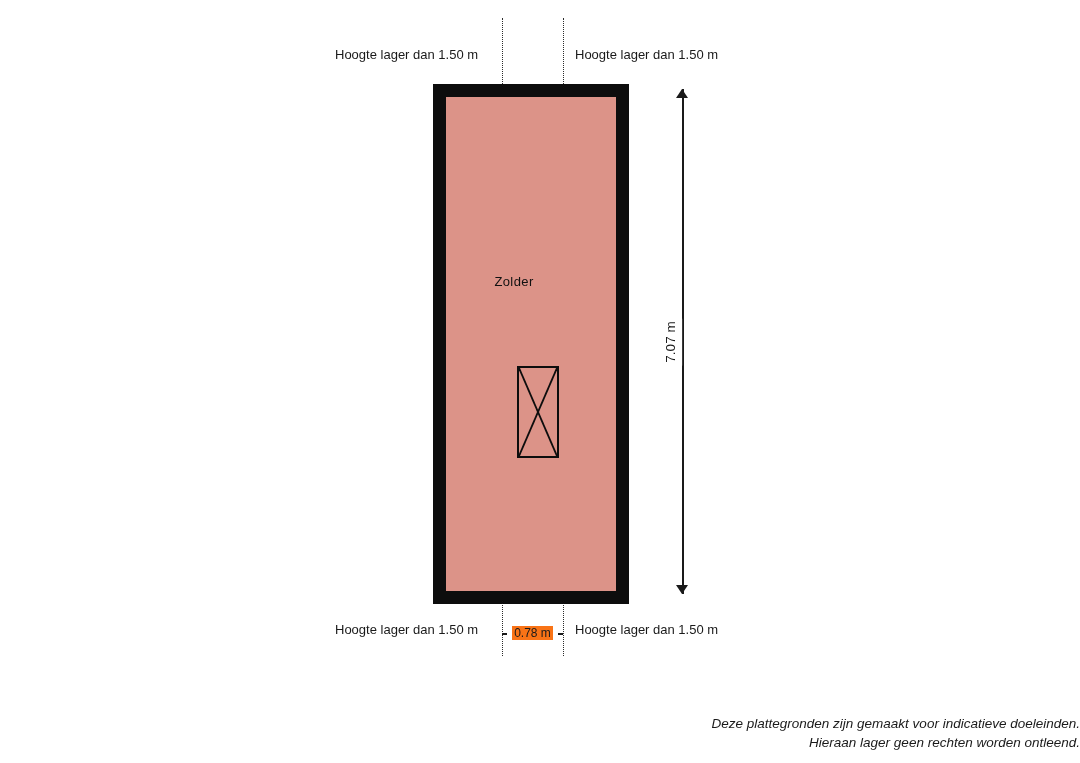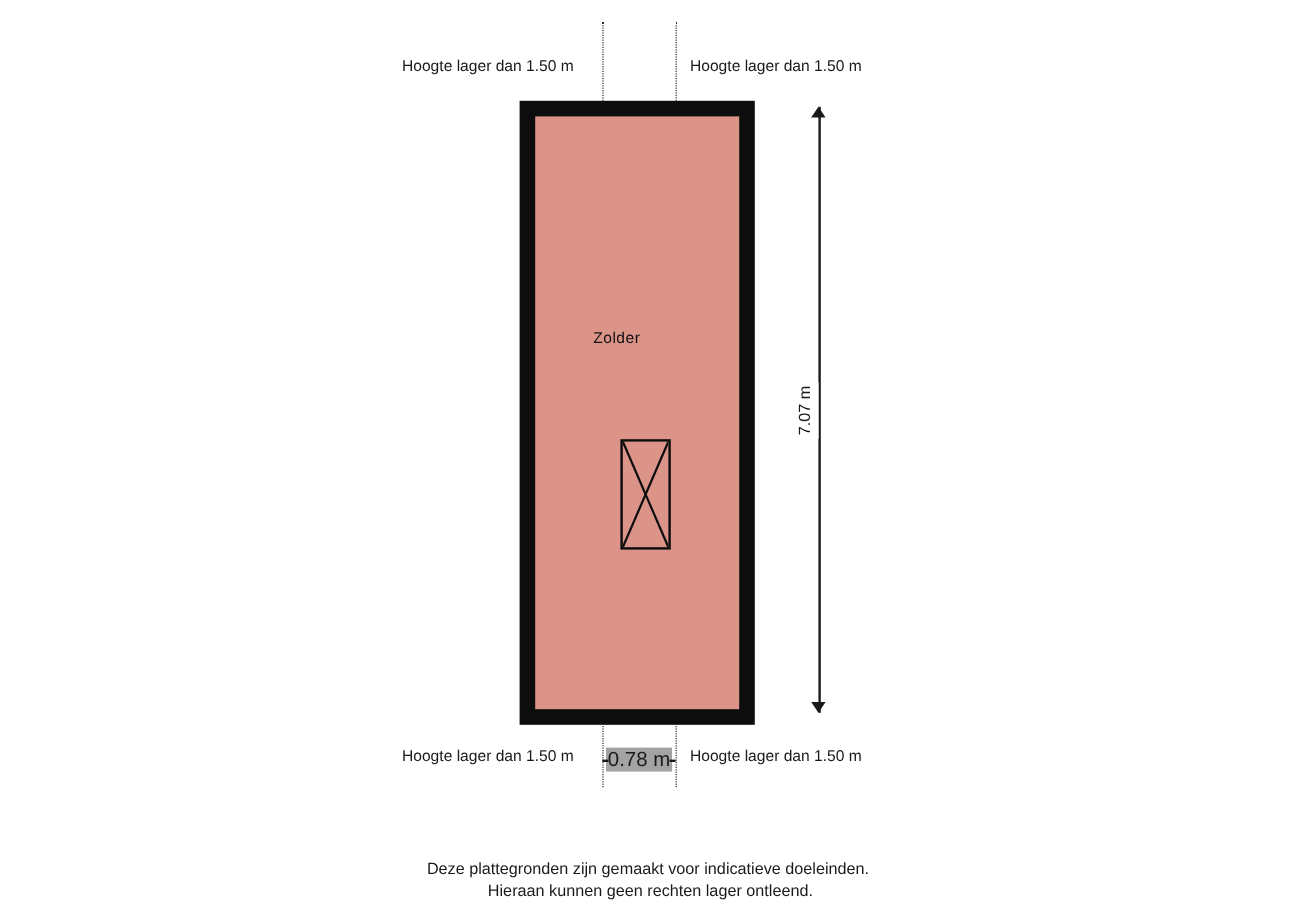--- a/index.html
+++ b/index.html
@@ -93,23 +93,23 @@
     position: absolute;
     left: 502px;
     top: 624px;
     width: 61px;
     height: 18px;
     display: flex;
     align-items: center;
     justify-content: center;
   }
   .dim-width .txt {
-    font-size: 17px;
-    color: #1a1a1a;
-    background: #a3a3a3;
+    font-size: 12px;
+    color: #1a1a1a;
+    background: #f97316;
     padding: 0 2px;
     white-space: nowrap;
   }
   .dim-width .tick {
     position: absolute;
     top: 50%;
     width: 5px;
     height: 1.6px;
     background: #1a1a1a;
   }
@@ -159,24 +159,25 @@
     white-space: nowrap;
     color: #1a1a1a;
   }
 
   
   .disclaimer {
     position: absolute;
     left: 0;
     right: 0;
     top: 714px;
-    text-align: center;
+    text-align: right;
     font-size: 13.5px;
     line-height: 19px;
     color: #1a1a1a;
+    font-style: italic;
   }
   .disclaimer .l2 {
     display: block;
     padding-left: 4px;
   }
 </style>
 </head>
 <body>
 
 <div class="stage">
@@ -208,16 +209,16 @@
 
   <div class="dim-height">
     <span class="axis"></span>
     <span class="arrow up"></span>
     <span class="arrow down"></span>
     <span class="txt">7.07 m</span>
   </div>
 
   <div class="disclaimer">
     <span class="l1">Deze plattegronden zijn gemaakt voor indicatieve doeleinden.</span>
-    <span class="l2">Hieraan kunnen geen rechten lager ontleend.</span>
+    <span class="l2">Hieraan lager geen rechten worden ontleend.</span>
   </div>
 
 </div>
 
 </body></html>

